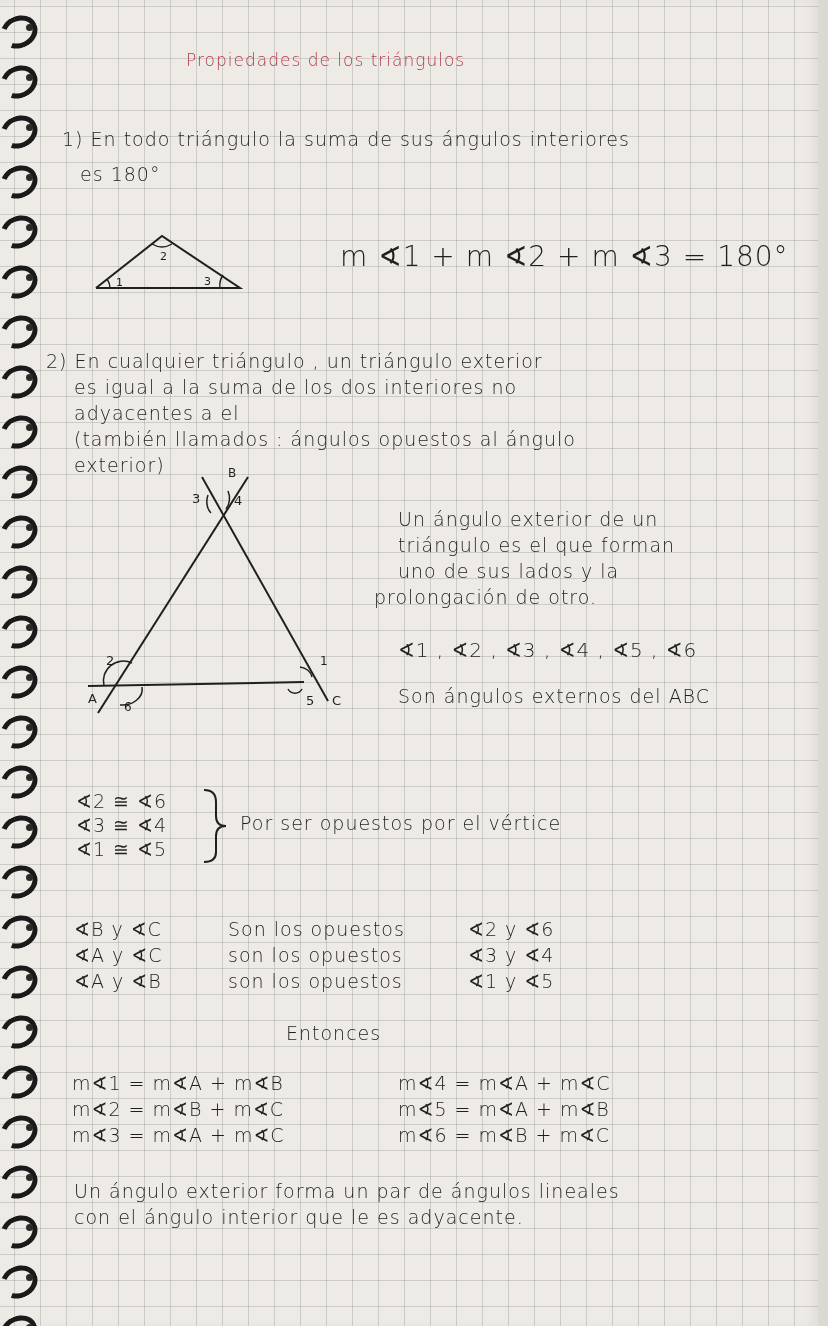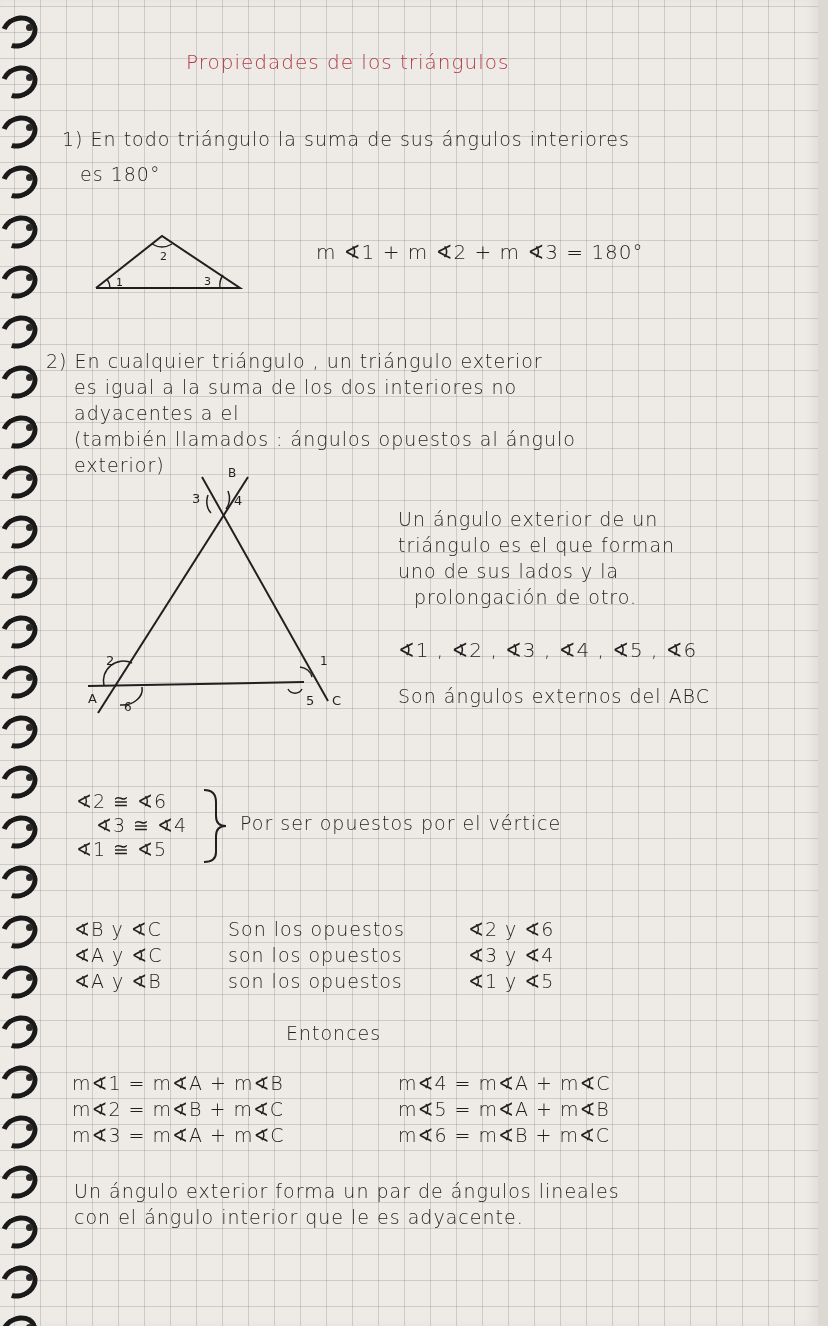--- a/index.html
+++ b/index.html
@@ -21,21 +21,21 @@
     .edge { position:absolute; right:0; top:0; width:10px; height:1326px; background:#dcd9d3; }
     .spiral { position:absolute; left:0; top:0; width:60px; height:1326px; }
     .ring { position:absolute; left:-4px; width:40px; height:26px; }
     .ring .loop {
       position:absolute; left:4px; top:2px; width:28px; height:22px;
       border: 5px solid #1a1a1a; border-left-color: transparent; border-radius: 50%;
       transform: rotate(-25deg);
     }
     .ring .hole { position:absolute; left:30px; top:10px; width:7px; height:7px; border-radius:50%; background:#2a2a2a; }
     .t { position:absolute; white-space:nowrap; color:#1f1f1f; font-family:"DejaVu Sans", sans-serif; font-size:19px; letter-spacing:1px; font-weight:300; }
-    .title { color:#b33a4a; font-size:20px; }
+    .title { color:#b33a4a; font-size:17px; }
     svg.fig { position:absolute; }
   </style>
 </head>
 <body>
 
 <div class="page"></div>
 <div class="edge"></div>
 
 <div class="spiral" id="spiral">
     <div class="ring" style="top: 14px;">
@@ -156,21 +156,21 @@
 <svg class="fig" style="left:90px; top:230px;" width="160" height="70">
   <polyline points="6,58 72,6 150,58 6,58" fill="none" stroke="#1f1f1f" stroke-width="2"></polyline>
   <path d="M20,58 A16,16 0 0 0 17,49" fill="none" stroke="#1f1f1f" stroke-width="1.4"></path>
   <path d="M62,14 Q72,20 82,14" fill="none" stroke="#1f1f1f" stroke-width="1.4"></path>
   <path d="M130,58 A18,18 0 0 1 133,45" fill="none" stroke="#1f1f1f" stroke-width="1.4"></path>
   <text x="26" y="56" font-size="11" fill="#1f1f1f" font-family="DejaVu Sans">1</text>
   <text x="70" y="30" font-size="11" fill="#1f1f1f" font-family="DejaVu Sans">2</text>
   <text x="114" y="55" font-size="11" fill="#1f1f1f" font-family="DejaVu Sans">3</text>
 </svg>
 
-<div class="t" style="left:316px; top:240px; font-size:20px;">m ∢1 + m ∢2 + m ∢3 = 180°</div>
+<div class="t" style="left:340px; top:240px; font-size:28px;">m ∢1 + m ∢2 + m ∢3 = 180°</div>
 
 <div class="t" style="left:46px; top:350px;">2) En cualquier triángulo , un triángulo exterior</div>
 <div class="t" style="left:74px; top:376px;">es igual a la suma de los dos interiores no</div>
 <div class="t" style="left:74px; top:402px;">adyacentes a el</div>
 <div class="t" style="left:74px; top:428px;">(también llamados : ángulos opuestos al ángulo</div>
 <div class="t" style="left:74px; top:454px;">exterior)</div>
 
 <svg class="fig" style="left:80px; top:465px;" width="300" height="250">
 
   <line x1="8" y1="221" x2="224" y2="217" stroke="#1f1f1f" stroke-width="2"></line>
@@ -193,26 +193,26 @@
   <text x="8" y="238" font-size="13" fill="#1f1f1f" font-family="DejaVu Sans">A</text>
   <text x="44" y="246" font-size="12" fill="#1f1f1f" font-family="DejaVu Sans">6</text>
   <text x="240" y="200" font-size="12" fill="#1f1f1f" font-family="DejaVu Sans">1</text>
   <text x="226" y="240" font-size="13" fill="#1f1f1f" font-family="DejaVu Sans">5</text>
   <text x="252" y="240" font-size="13" fill="#1f1f1f" font-family="DejaVu Sans">C</text>
 </svg>
 
 <div class="t" style="left:398px; top:508px;">Un ángulo exterior de un</div>
 <div class="t" style="left:398px; top:534px;text-align:center;">triángulo es el que forman</div>
 <div class="t" style="left:398px; top:560px;">uno de sus lados y la</div>
-<div class="t" style="left:414px; top:586px;">prolongación de otro.</div>
+<div class="t" style="left:374px; top:586px;">prolongación de otro.</div>
 <div class="t" style="left:398px; top:638px; font-size:20px;">∢1 , ∢2 , ∢3 , ∢4 , ∢5 , ∢6</div>
 <div class="t" style="left:398px; top:685px;">Son ángulos externos del ABC</div>
 
 <div class="t" style="left:76px; top:790px;">∢2 ≅ ∢6</div>
-<div class="t" style="left:76px; top:814px;margin-left:20px;">∢3 ≅ ∢4</div>
+<div class="t" style="left:76px; top:814px;">∢3 ≅ ∢4</div>
 <div class="t" style="left:76px; top:838px;">∢1 ≅ ∢5</div>
 <svg class="fig" style="left:198px; top:786px;" width="36" height="80">
   <path d="M6,4 Q18,4 18,16 L18,30 Q18,40 28,40 Q18,40 18,50 L18,66 Q18,76 6,76" fill="none" stroke="#1f1f1f" stroke-width="2"></path>
 </svg>
 <div class="t" style="left:240px; top:812px;">Por ser opuestos por el vértice</div>
 
 <div class="t" style="left:74px; top:918px;">∢B y ∢C</div>
 <div class="t" style="left:228px; top:918px;">Son los opuestos</div>
 <div class="t" style="left:468px; top:918px;">∢2 y ∢6</div>
 <div class="t" style="left:74px; top:944px;">∢A y ∢C</div>

